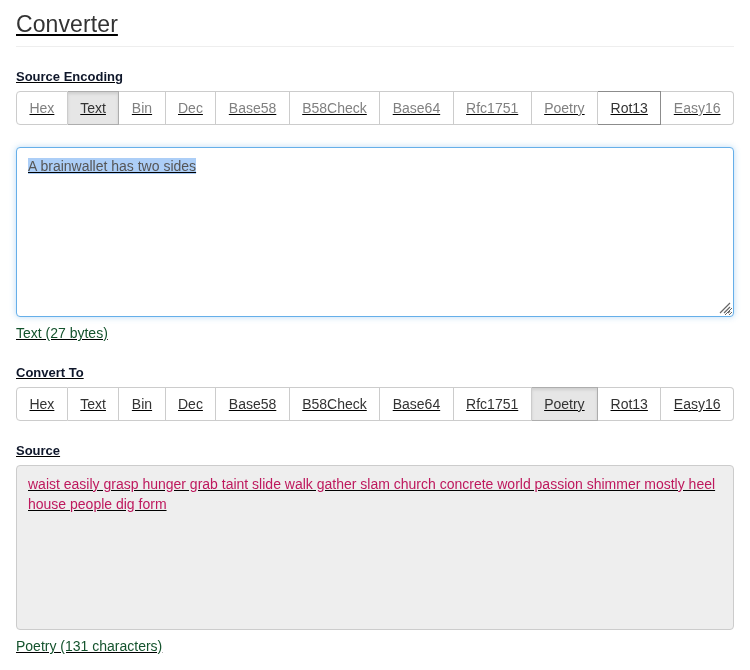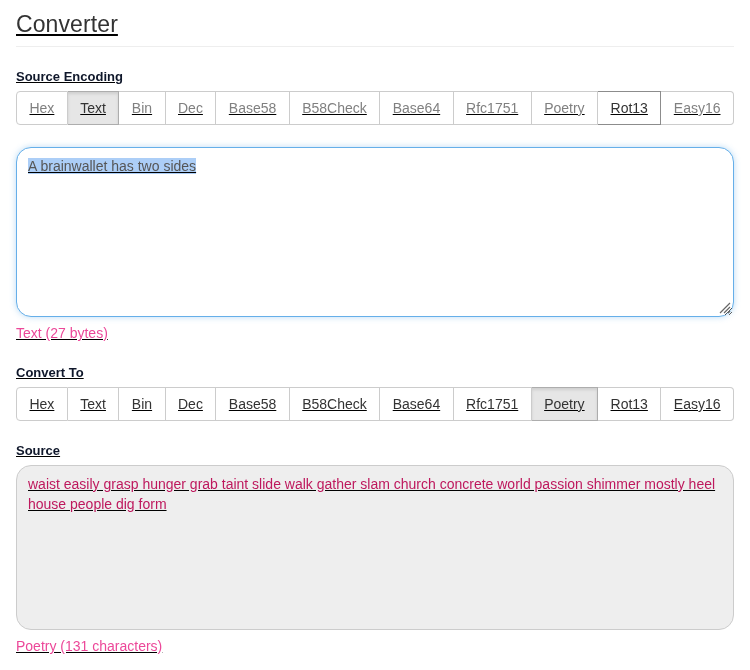--- a/index.html
+++ b/index.html
@@ -103,21 +103,21 @@
   
   .textarea {
     display: block;
     width: 100%;
     font-family: "Liberation Sans", sans-serif;
     font-size: 14px;
     line-height: 20px;
     color: #555555;
     padding: 8px 11px;
     border: 1px solid #cccccc;
-    border-radius: 15px;
+    border-radius: 4px;
     background: #ffffff;
     resize: vertical;
     overflow: auto;
     outline: none;
     margin: 0;
   }
   .textarea.focused {
     border-color: #66afe9;
     box-shadow: 0 0 6px rgba(102,175,233,0.45);
   }
@@ -137,21 +137,21 @@
   
   .source-inner {
     display: block;
     white-space: pre-wrap;
     word-wrap: break-word;
   }
 
   
   .field-help {
     font-size: 14px;
-    color: #ec4899;
+    color: #14532d;
     line-height: 20px;
     margin: 6px 0 22px 0;
     display: block;
   }
   .field-help.last { margin-bottom: 0; }
 
   
   .ta-wrap { position: relative; }
   .resize-grip {
     position: absolute;

